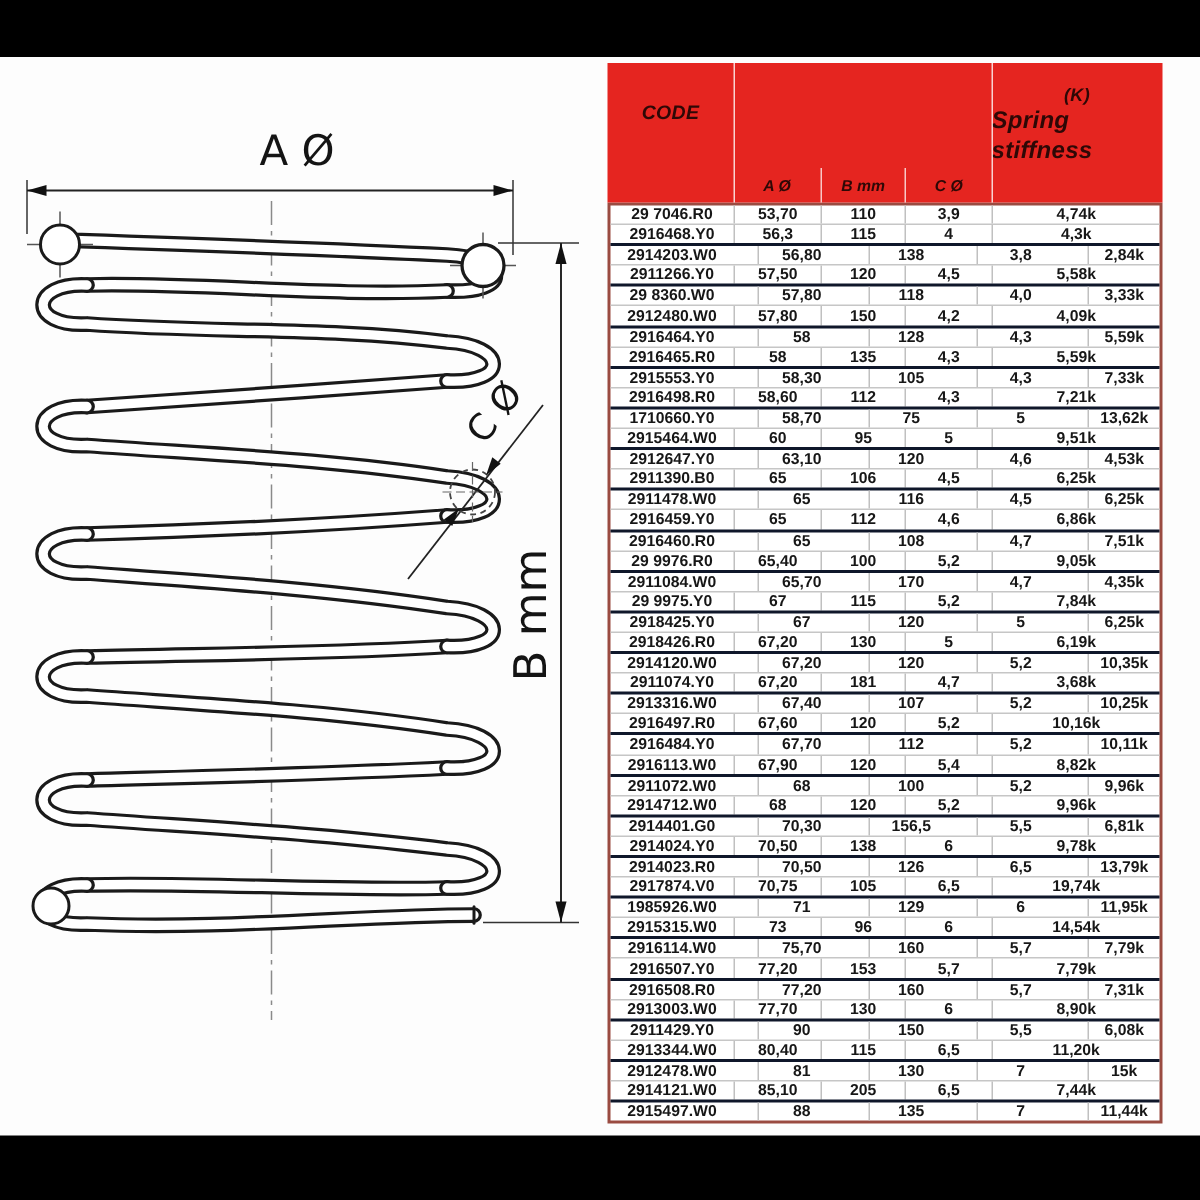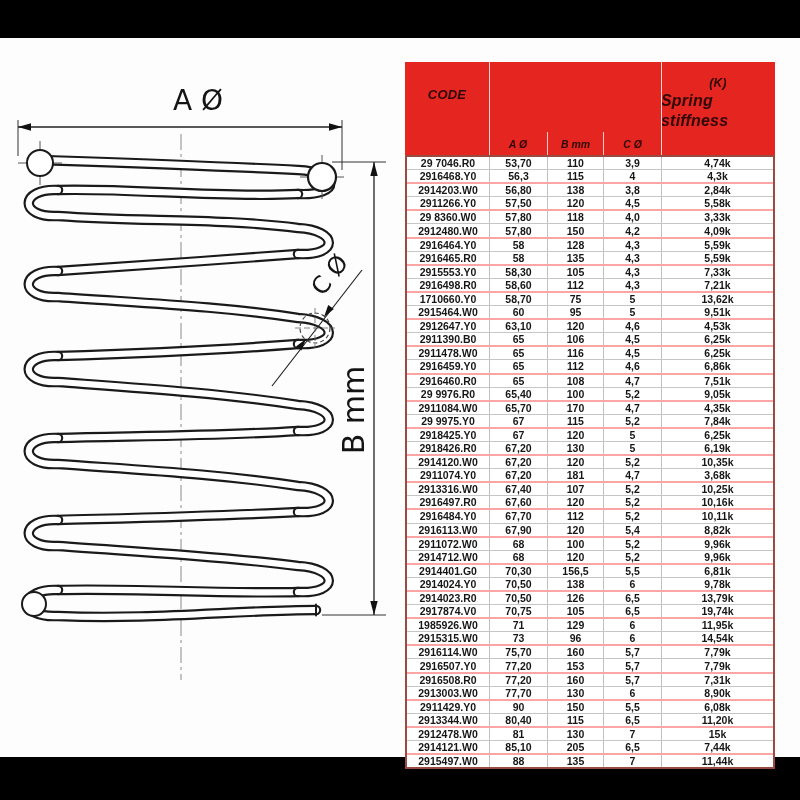--- a/index.html
+++ b/index.html
@@ -1,35 +1,35 @@
 <!DOCTYPE html>
 <html><head>
 <meta charset="utf-8">
 <style>
   * { margin:0; padding:0; box-sizing:border-box; }
   html,body { width:800px; height:800px; }
   body { background:#000; position:relative; font-family:"Liberation Sans", sans-serif; overflow:hidden; }
   .panel { position:absolute; left:0; top:38px; width:800px; height:719px; background:#fdfdfd; }
   .diagram { position:absolute; left:0; top:38px; width:400px; height:719px; }
 
-  .sptable { position:absolute; left:405px; top:62px; width:370px; height:707px; display:flex; flex-direction:column; }
+  .sptable { position:absolute; left:405px; top:42px; width:370px; height:707px; display:flex; flex-direction:column; }
   .thead { height:93px; display:grid; grid-template-columns:84px 172px 114px; grid-template-rows:70px 23px; position:relative; }
   .th-code { grid-row:1 / span 2; display:flex; align-items:center; justify-content:center; padding-bottom:28px; }
   .th-sizes { grid-row:1; display:flex; align-items:center; justify-content:center; }
   .th-stiff { grid-row:1 / span 2; display:flex; flex-direction:column; align-items:center; padding-top:14px; line-height:1.25; }
   .thead .maintxt { font-style:italic; font-weight:bold; font-size:13px; letter-spacing:0.2px; }
   .subrow { grid-row:2; grid-column:2; display:grid; grid-template-columns:58px 56px 58px; }
   .subcell { display:flex; align-items:center; justify-content:center; font-style:italic; font-weight:bold; font-size:10.5px; }
   .subcell + .subcell { border-left:1px solid rgba(255,255,255,0.75); }
   .vline { position:absolute; top:0; bottom:0; width:1px; background:rgba(255,255,255,0.8); }
 
   .tbody { flex:1; display:flex; flex-direction:column; background:#fff; border:2px solid #9a4b41; }
   .trow { flex:1; display:grid; grid-template-columns:82px 58px 56px 58px 1fr; }
   .trow.sep-light { border-top:1px solid #c6c6c6; }
-  .trow.sep-strong { border-top:2px solid #fca5a5; }
+  .trow.sep-strong { border-top:2px solid #0f172a;gap:16px; }
   .tcell { display:flex; align-items:center; justify-content:center; font-weight:bold; font-size:10.5px; color:#161616; white-space:nowrap; }
   .tcell + .tcell { border-left:1px solid #c0c0c0; }
 
   .dj-text { font-family:"DejaVu Sans", sans-serif; fill:#141414; }
 </style>
 </head>
 <body>
 
 <div class="panel"></div>
 

